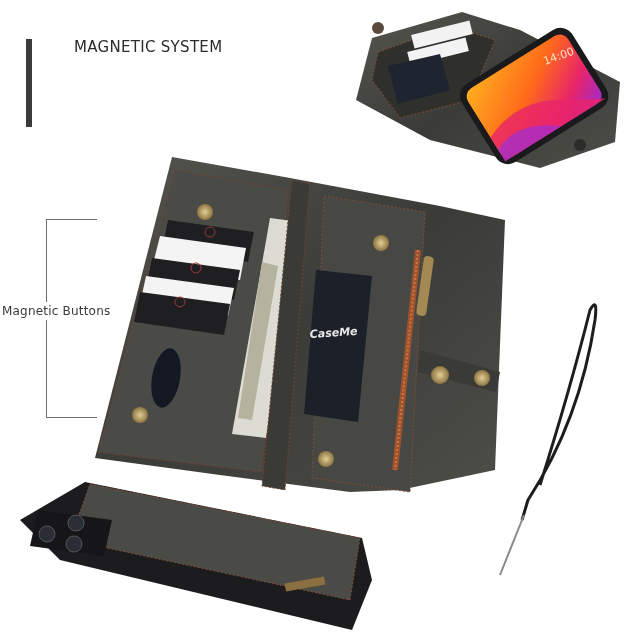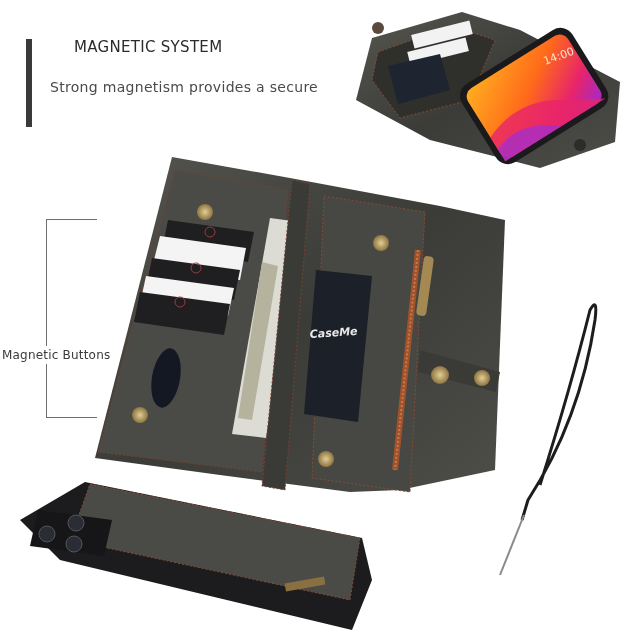--- a/index.html
+++ b/index.html
@@ -2,21 +2,21 @@
 <html><head>
 <meta charset="utf-8">
 <style>
   html,body{margin:0;padding:0;}
   body{width:638px;height:643px;background:#ffffff;position:relative;overflow:hidden;font-family:"DejaVu Sans","Liberation Sans",sans-serif;}
   .abs{position:absolute;}
   .feature-bar{left:26px;top:39px;width:6px;height:88px;background:#3a3a3a;}
   .feature-title{left:50px;top:38px;font-size:15px;letter-spacing:0.3px;color:#2b2b2b;margin-left:24px;}
   .feature-desc{left:50px;top:72px;font-size:14px;line-height:30px;color:#4a4a4a;width:270px;letter-spacing:0.3px;}
   .bracket{left:46px;top:219px;width:50px;height:197px;border:1.5px solid #6e6e6e;border-right:none;}
-  .bracket-label{left:0px;top:302px;padding:2px 2px;background:#fff;font-size:12px;color:#3a3a3a;letter-spacing:0.2px;margin-top:44px;}
+  .bracket-label{left:0px;top:302px;padding:2px 2px;background:#fff;font-size:12px;color:#3a3a3a;letter-spacing:0.2px;}
   svg{position:absolute;left:0;top:0;}
 </style>
 </head>
 <body>
 
 <svg width="638" height="643" viewBox="0 0 638 643">
   <defs>
     <linearGradient id="leather" x1="0" y1="0" x2="1" y2="1">
       <stop offset="0" stop-color="#55564f"></stop>
       <stop offset="0.5" stop-color="#3b3c38"></stop>
@@ -108,17 +108,16 @@
 
   <g>
     <path d="M540 485 Q570 390 590 310 Q598 296 595 320 Q580 420 528 500 L522 520" stroke="#1d1d1d" stroke-width="3" fill="none"></path>
     <line x1="524" y1="515" x2="500" y2="575" stroke="#8a8a8a" stroke-width="2"></line>
   </g>
 </svg>
 
 <div class="abs feature-bar"></div>
 <div class="abs feature-title">MAGNETIC SYSTEM</div>
 <div class="abs feature-desc">
-  <div>Strong magnetism provides a secure</div>
 </div>
 
 <div class="abs bracket"></div>
 <div class="abs bracket-label">Magnetic Buttons</div>
 
 </body></html>

